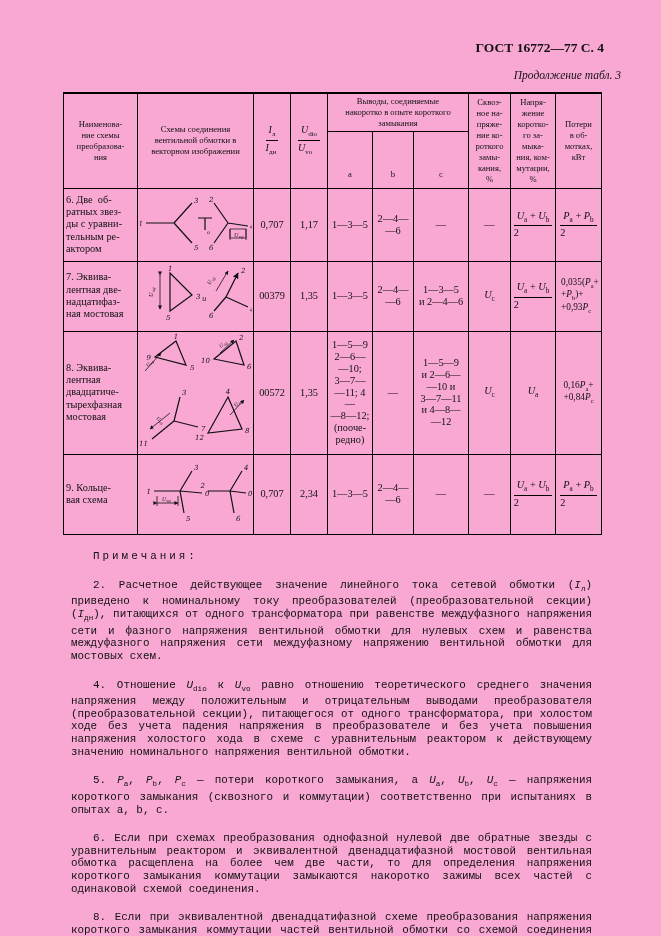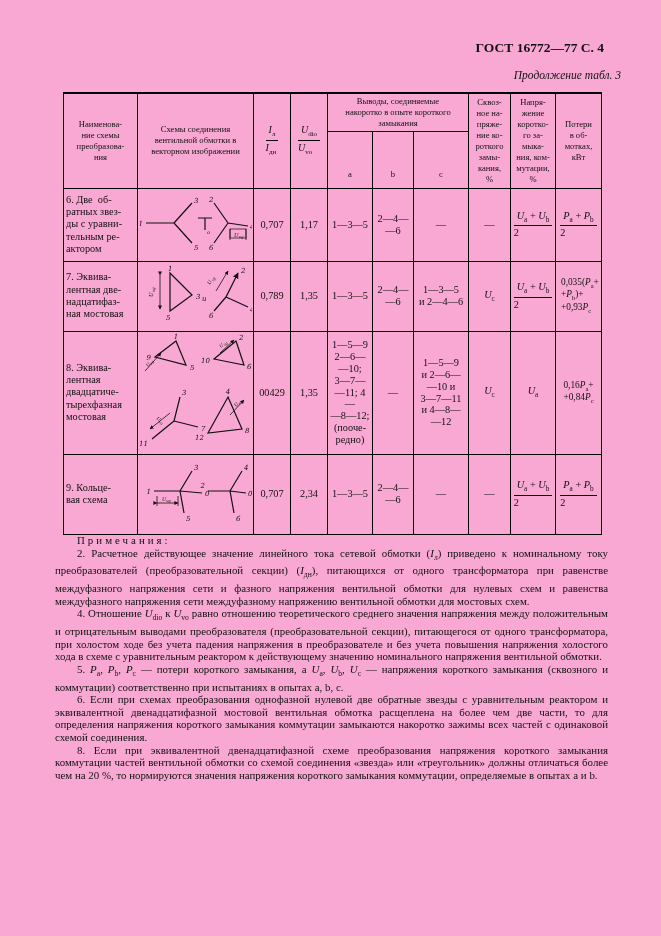--- a/index.html
+++ b/index.html
@@ -17,21 +17,21 @@
   td.name{font-size:10.3px;line-height:1.2;text-align:left;vertical-align:top;padding:3px 2px 0 3px;}
   .frac{display:inline-block;text-align:left;vertical-align:middle;font-size:10.3px;}
   .frac .num{display:block;border-bottom:1px solid #000;padding:0 3px 1px;}
   .frac .den{display:block;padding-top:1px;}
   .frac.nofrac .num{border-bottom:none;}
   th .frac{font-size:10px;}
   td.schemecell{text-align:center;vertical-align:middle;padding:0;}
   svg text{font-family:"DejaVu Serif",serif;font-style:italic;fill:#111;}
   .notes{position:absolute;left:55px;top:534px;width:553px;font-size:10.9px;line-height:12.6px;
          text-align:justify;}
-  .notes p{margin:0;text-indent:22px;}
+  .notes p{margin:16px;text-indent:22px;font-family:Liberation Mono, monospace;}
   .notes .nhead{letter-spacing:3px;}
   sub{font-size:70%;}
 </style>
 </head>
 <body>
 
 <div class="page">
 
   <svg width="0" height="0" style="position:absolute">
     <defs>
@@ -130,21 +130,21 @@
             <text x="56" y="34" font-size="7">3</text>
             <text x="26" y="55" font-size="7">5</text>
             <text transform="rotate(-90 13 32)" x="13" y="32" font-size="5.5"><tspan>U</tspan><tspan font-size="4" dy="1.5">vg</tspan></text>
             <text x="62" y="36" font-size="7" font-style="normal">и</text>
             <text x="101" y="8" font-size="7">2</text>
             <text x="69" y="53" font-size="7">6</text>
             <text x="110" y="47" font-size="7">4</text>
             <text transform="rotate(-60 70 20)" x="70" y="20" font-size="5"><tspan>U</tspan><tspan font-size="3.8" dy="1.3">vg</tspan></text>
           </svg>
         </td>
-        <td class="cell">0,789</td>
+        <td class="cell">00379</td>
         <td class="cell">1,35</td>
         <td class="cell">1—3—5</td>
         <td class="cell">2—4—<br>—6</td>
         <td class="cell">1—3—5<br>и 2—4—6</td>
         <td class="cell"><i>U</i><sub>c</sub></td>
         <td class="cell">
           <span class="frac"><span class="num"><i>U</i><sub>a</sub> + <i>U</i><sub>b</sub></span><span class="den">2</span></span>
         </td>
         <td class="cell" style="font-size:9.3px">
           <span class="frac nofrac" style="font-size:9.3px"><span class="num">0,035(<i>P</i><sub>a</sub>+<br>+<i>P</i><sub>b</sub>)+<br>+0,93<i>P</i><sub>c</sub></span></span>
@@ -176,21 +176,21 @@
             <text x="61" y="98" font-size="7">7</text>
             <text x="64" y="107" font-size="7" text-anchor="end">12</text>
             <text x="88" y="61" font-size="7" text-anchor="middle">4</text>
             <text x="105" y="100" font-size="7">8</text>
             <text transform="rotate(-48 8 34)" x="8" y="34" font-size="4.6"><tspan>U</tspan><tspan font-size="3.6" dy="1.2">vg</tspan></text>
             <text transform="rotate(-42 81 15)" x="81" y="15" font-size="4.6"><tspan>U</tspan><tspan font-size="3.6" dy="1.2">vg</tspan></text>
             <text transform="rotate(38 16 86)" x="16" y="86" font-size="4.6"><tspan>U</tspan><tspan font-size="3.6" dy="1.2">vg</tspan></text>
             <text transform="rotate(-46 96 74)" x="96" y="74" font-size="4.6"><tspan>U</tspan><tspan font-size="3.6" dy="1.2">vg</tspan></text>
           </svg>
         </td>
-        <td class="cell">00429</td>
+        <td class="cell">00572</td>
         <td class="cell">1,35</td>
         <td class="cell">1—5—9<br>2—6—<br>—10;<br>3—7—<br>—11; 4—<br>—8—12;<br>(пооче-<br>редно)</td>
         <td class="cell">—</td>
         <td class="cell">1—5—9<br>и 2—6—<br>—10 и<br>3—7—11<br>и 4—8—<br>—12</td>
         <td class="cell"><i>U</i><sub>c</sub></td>
         <td class="cell">
           <span class="frac nofrac"><span class="num"><i>U</i><sub>a</sub></span></span>
         </td>
         <td class="cell" style="font-size:9.3px">
           <span class="frac nofrac" style="font-size:9.3px"><span class="num">0,16<i>P</i><sub>a</sub>+<br>+0,84<i>P</i><sub>c</sub></span></span>

